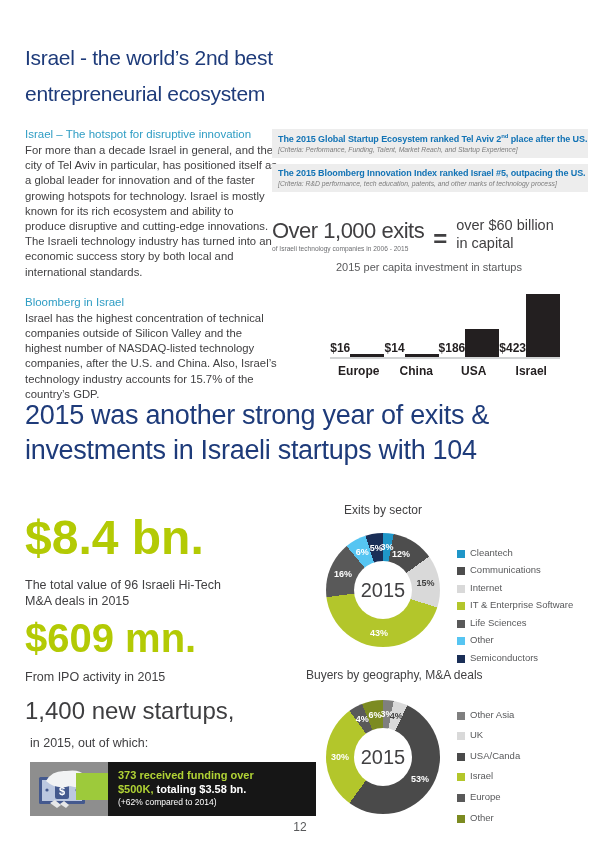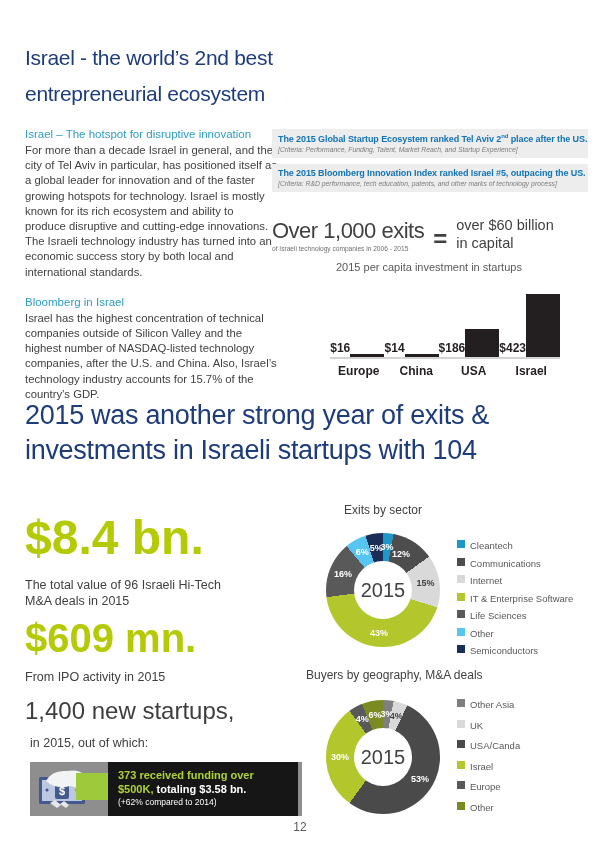--- a/index.html
+++ b/index.html
@@ -40,39 +40,39 @@
 
   .stat1-val{left:25px;top:510px;font-size:48px;font-weight:bold;color:#b3ca04}
   .stat1-cap{left:25px;top:577px;font-size:12.5px;line-height:16px;color:#414042}
   .stat2-val{left:25px;top:616px;font-size:40px;font-weight:bold;color:#b3ca04}
   .stat2-cap{left:25px;top:670px;font-size:12.5px;color:#414042}
   .startups-val{left:25px;top:697px;font-size:24px;font-weight:400;color:#3e3e40}
   .startups-cap{left:30px;top:736px;font-size:12.5px;color:#414042}
 
   .fundbox{left:30px;top:762px;width:272px;height:54px;background:#8e8e8e}
   .fund-band{position:absolute;left:46px;top:11px;width:36px;height:27px;background:#9dca3b}
-  .fund-black{position:absolute;left:78px;top:0;width:190px;height:54px;background:#161616;padding:6px 0 0 10px}
+  .fund-black{position:absolute;left:78px;top:0;width:208px;height:54px;background:#161616;padding:6px 0 0 10px}
   .fund-l1{color:#b0d235;font-size:11px;font-weight:bold;line-height:14px;white-space:nowrap}
   .fund-l2{font-size:11px;font-weight:bold;line-height:14px;color:#fff;white-space:nowrap}
   .fund-l2 .g{color:#b0d235}
   .fund-l3{color:#fff;font-size:8.5px;line-height:12px;white-space:nowrap}
   .fund-icon{position:absolute;left:6px;top:6px}
 
   .donut-title1{left:326px;top:503px;width:114px;text-align:center;font-size:12px;color:#414042;white-space:nowrap}
   .donut-title2{left:306px;top:668px;font-size:12px;color:#414042;white-space:nowrap}
   .donut{width:114px;height:114px;position:absolute}
   #donut1{left:326px;top:533px}
   #donut2{left:326px;top:700px}
   .ring{width:114px;height:114px;border-radius:50%;position:relative}
   .hole{position:absolute;left:28px;top:28px;width:58px;height:58px;background:#fff;border-radius:50%;display:flex;align-items:center;justify-content:center;font-size:20px;color:#414042}
   .slice-label{position:absolute;transform:translate(-50%,-50%);font-size:9px;font-weight:bold}
   .legend{position:absolute;width:140px}
   #legend1{left:457px;top:540px}
   #legend2{left:457px;top:699px}
-  .legend-row{display:flex;align-items:flex-start}
+  .legend-row{display:flex;align-items:flex-end}
   #legend1 .legend-row{height:17.5px}
   #legend2 .legend-row{height:20.6px}
   .legend-swatch{width:8px;height:8px;margin-right:5px;flex:none}
   .legend-label{font-size:9.5px;color:#58595b;white-space:nowrap}
 
   .pagenum{left:0;top:820px;width:600px;text-align:center;font-size:12px;color:#58595b}
 </style>
 </head>
 <body>
 

